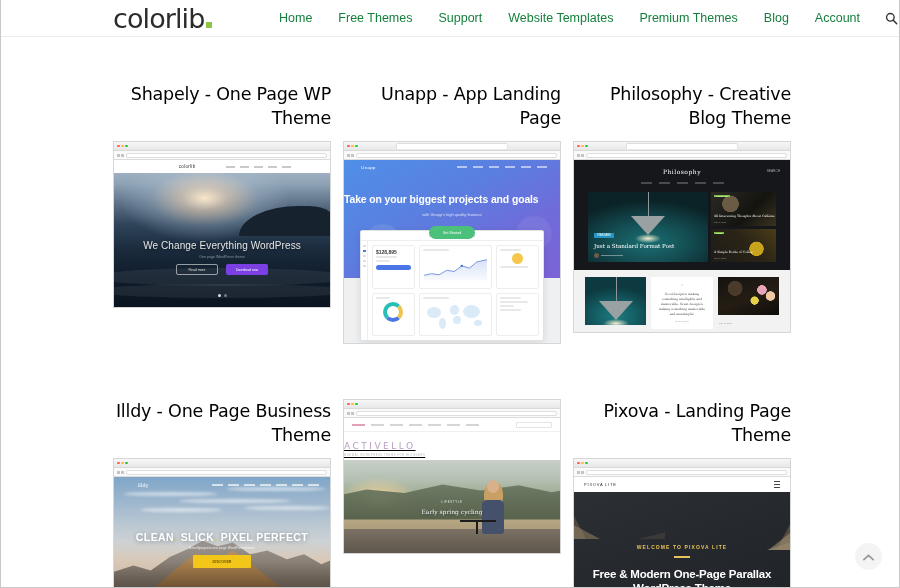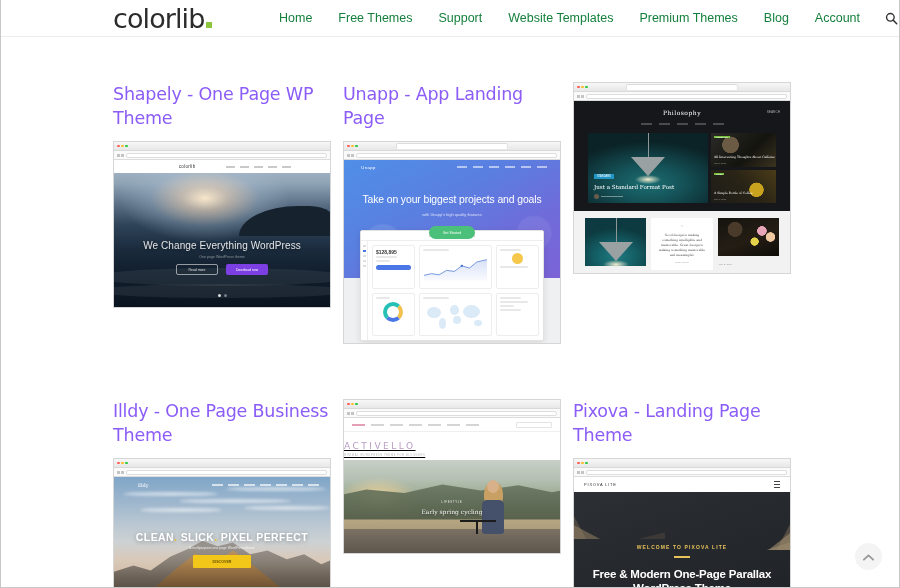--- a/index.html
+++ b/index.html
@@ -74,26 +74,27 @@
     position: relative;
     padding: 0;
   }
   .theme-card {
     position: absolute;
     width: 218px;
   }
   .theme-title {
     font-size: 17.5px;
     line-height: 24px;
-    color: #8b5cf6;
+    color: #000000;
     font-weight: 400;
     font-family: "DejaVu Sans", sans-serif;
     letter-spacing: -0.2px;
     margin-bottom: 11px;
     cursor: pointer;
+    text-align: right;
   }
   .thumb-wrap {
     width: 218px;
     background: #fff;
     overflow: hidden;
     cursor: pointer;
   }
 
   
   .browser {
@@ -212,22 +213,22 @@
       radial-gradient(circle at 18% 72%, rgba(255,255,255,.10) 0 10%, transparent 11%),
       radial-gradient(circle at 40% 88%, rgba(255,255,255,.08) 0 12%, transparent 13%),
       radial-gradient(circle at 72% 80%, rgba(255,255,255,.09) 0 9%, transparent 10%),
       radial-gradient(circle at 88% 62%, rgba(255,255,255,.07) 0 8%, transparent 9%);
   }
   .un-topnav { position: relative; height: 14px; display: flex; align-items: center; z-index: 2; }
   .un-logo { position:absolute; left: 8%; font-size: 4.2px; color: #fff; letter-spacing: .4px; }
   .un-links { position:absolute; right: 6%; display: flex; gap: 6px; }
   .un-links i { display:block; width:10px; height:2px; background: rgba(255,255,255,.55); }
   .un-h1 {
-    position: relative; z-index: 2; text-align: center; color: #fff;
-    font-size: 10.4px; margin-top: 20px; letter-spacing: -.1px; font-weight: 400;
+    position: relative; z-index: 2; color: #fff;
+    font-size: 10.4px; margin-top: 20px; letter-spacing: -.1px; font-weight: 700;
   }
   .un-sub { position: relative; z-index: 2; text-align: center; color: rgba(255,255,255,.75); font-size: 4px; margin-top: 7px; }
   .un-btn {
     position: relative; z-index: 2; margin: 9px auto 0; width: 46px; height: 13px;
     background: #4bc07a; border-radius: 7px; display:flex; align-items:center; justify-content:center;
     color:#fff; font-size: 3.6px;
   }
   .unapp-lower { height: 65px; background: #eef0f2; position: relative; }
   .dash {
     position: absolute; left: 16px; right: 16px; top: -48px; bottom: 2px;
@@ -601,20 +602,21 @@
                   </div>
                 </div>
               </div>
             </div>
           </div>
         </div>
       </div>
     </div>
 
     <div class="theme-card" style="left:572px; top:45px;">
+      <div class="theme-title">Philosophy - Creative Blog Theme</div>
       <div class="thumb-wrap">
         <div class="browser">
           <div class="chrome-bar">
             <span class="dot r"></span>
             <span class="dot y"></span>
             <span class="dot g"></span>
             <span class="chrome-tab"></span>
           </div>
           <div class="url-bar">
             <span class="nav-arrows">

